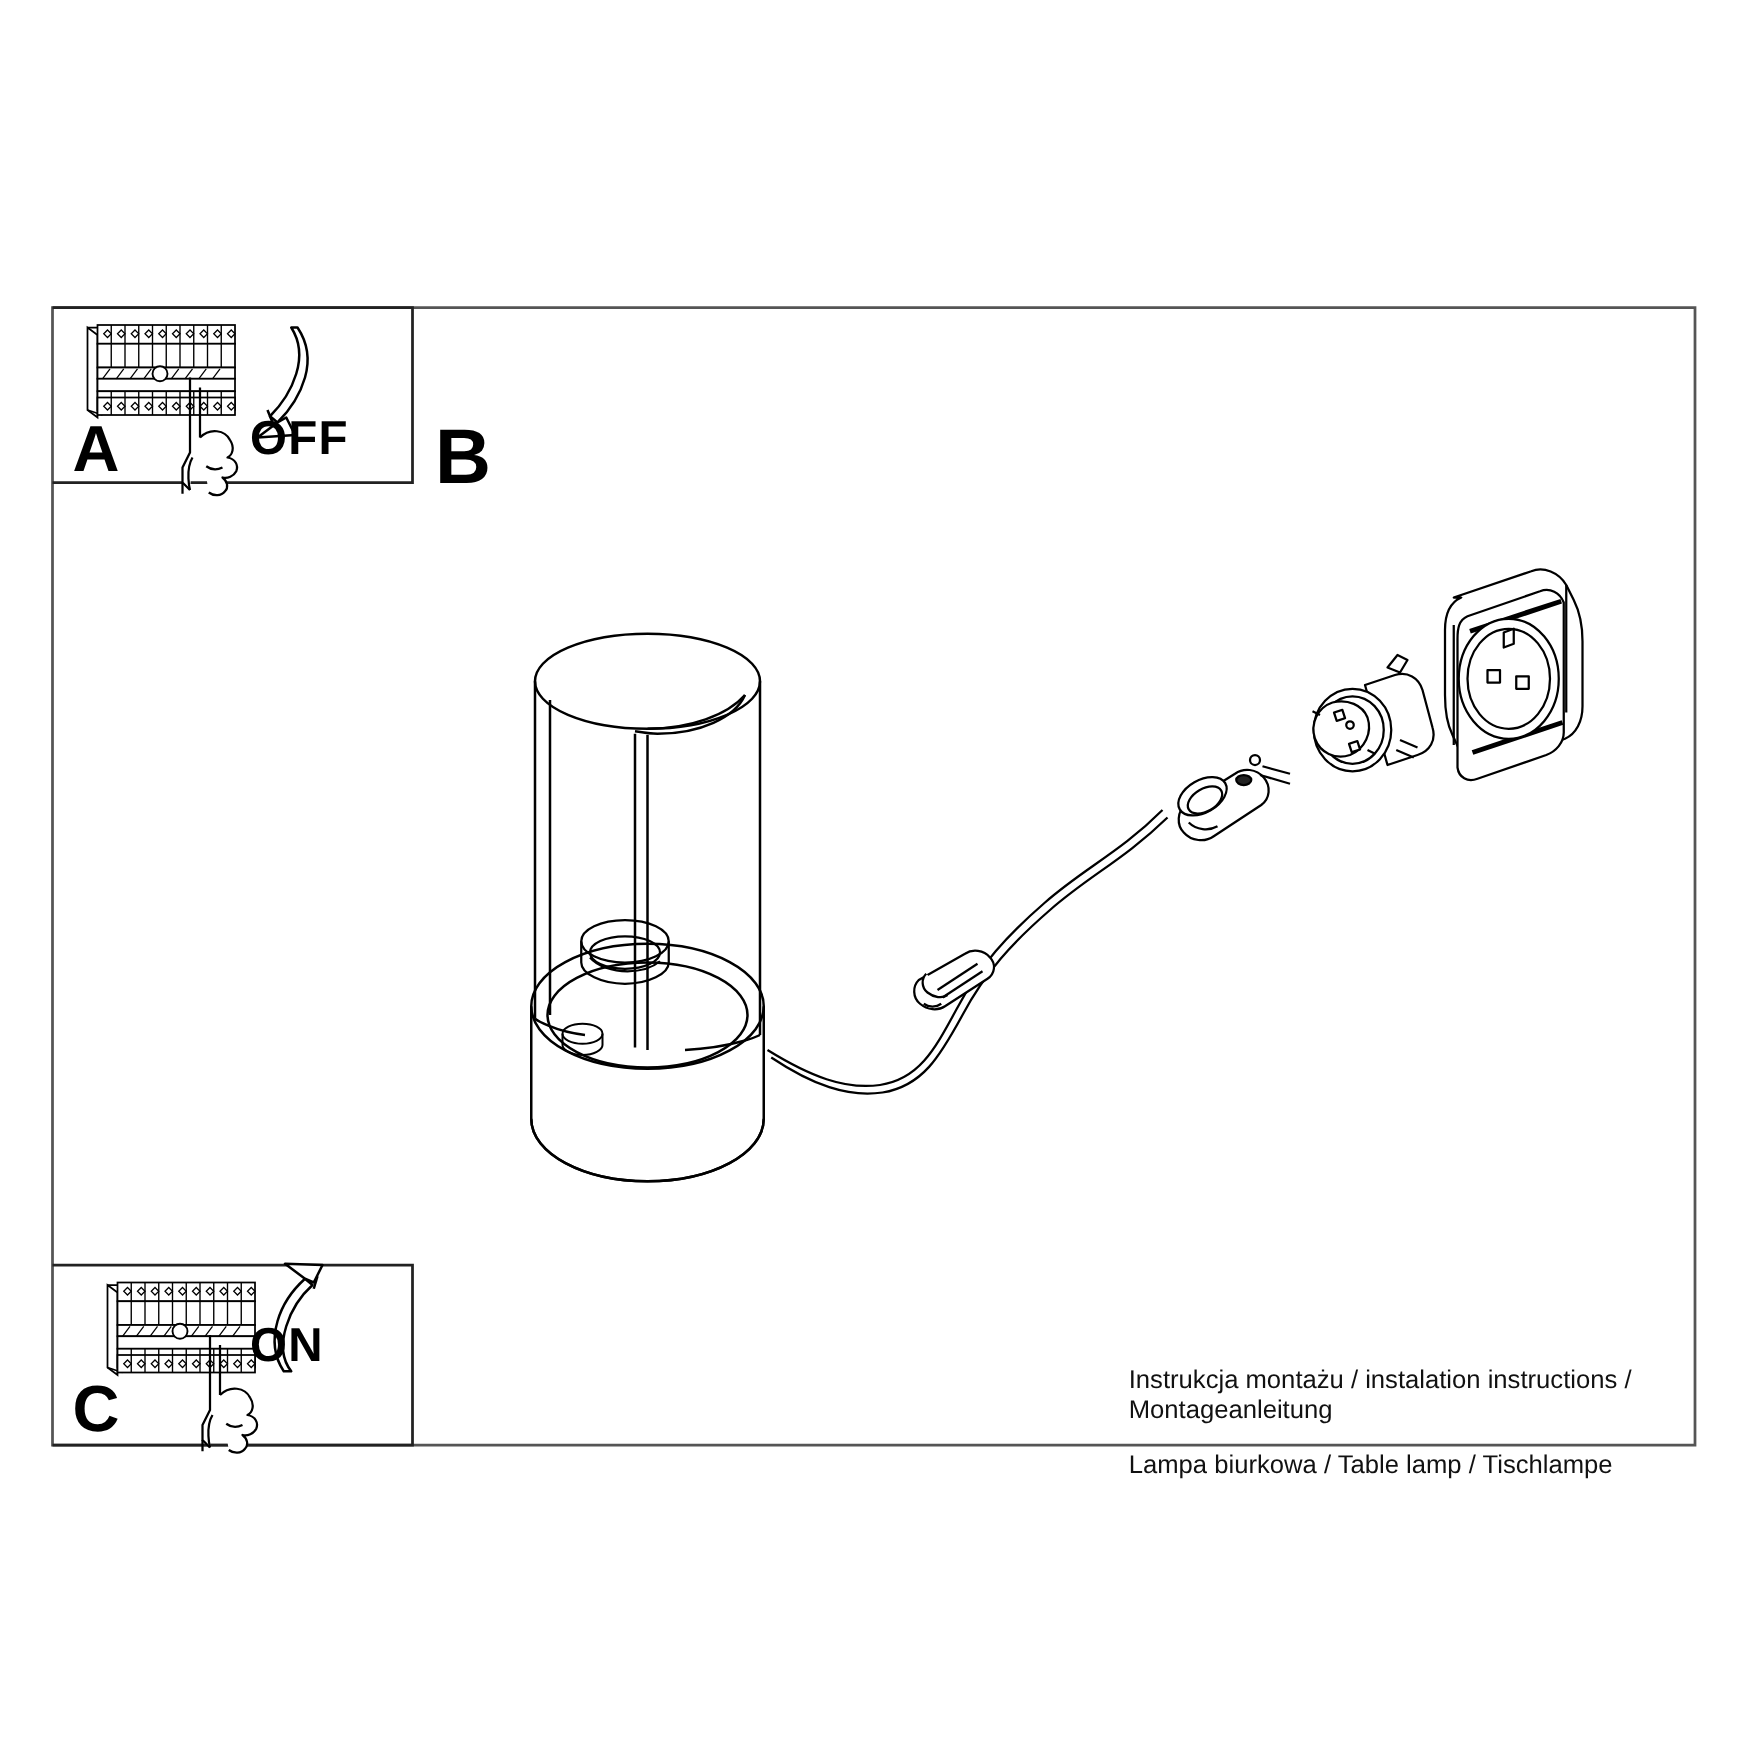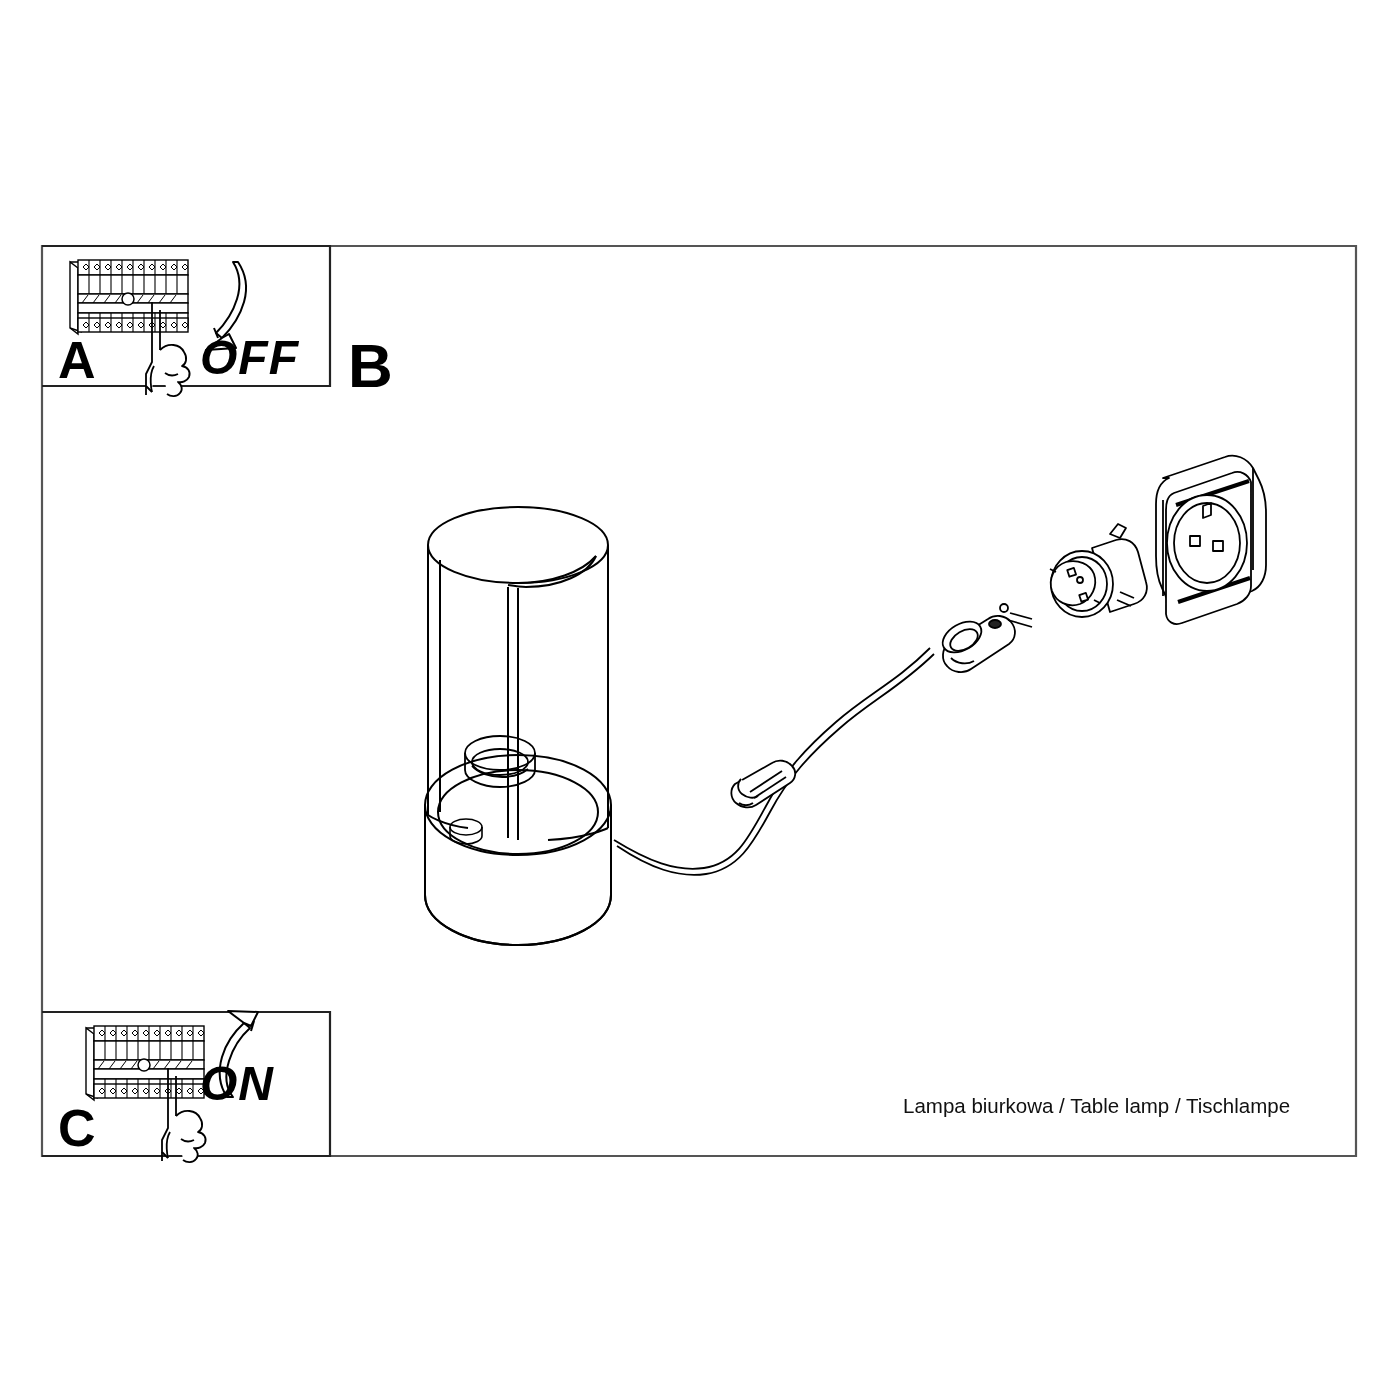--- a/index.html
+++ b/index.html
@@ -33,24 +33,23 @@
   .step-letter {
     font-size: 52px;
     font-weight: 700;
     letter-spacing: 0px;
   }
   .big-letter {
     font-size: 62px;
     font-weight: 700;
   }
   .state-word {
-    font-size: 48px;
+    font-size: 38px;
     font-weight: 700;
     letter-spacing: 1px;
-    font-style: italic;
   }
   .caption-line {
     font-size: 20.5px;
     font-weight: 400;
     color: #111;
   }
 </style>
 </head>
 <body>
 
@@ -441,16 +440,17 @@
 
   <div class="txt step-letter" style="left:58px; top:330px;">A</div>
   <div class="txt state-word" style="left:200px; top:330px;">OFF</div>
 
   <div class="txt big-letter" style="left:348px; top:330px;">B</div>
 
   <div class="txt step-letter" style="left:58px; top:1098px;">C</div>
   <div class="txt state-word" style="left:200px; top:1056px;">ON</div>
 
   <div style="position:absolute; left:903px; top:1092px;">
-    <div class="caption-line" style="margin-top:2px;">Lampa biurkowa / Table lamp / Tischlampe</div>
+    <div class="caption-line">Instrukcja montażu / instalation instructions / Montageanleitung</div>
+    <div class="caption-line" style="margin-top:20px;">Lampa biurkowa / Table lamp / Tischlampe</div>
   </div>
 
 </div>
 
 </body></html>

